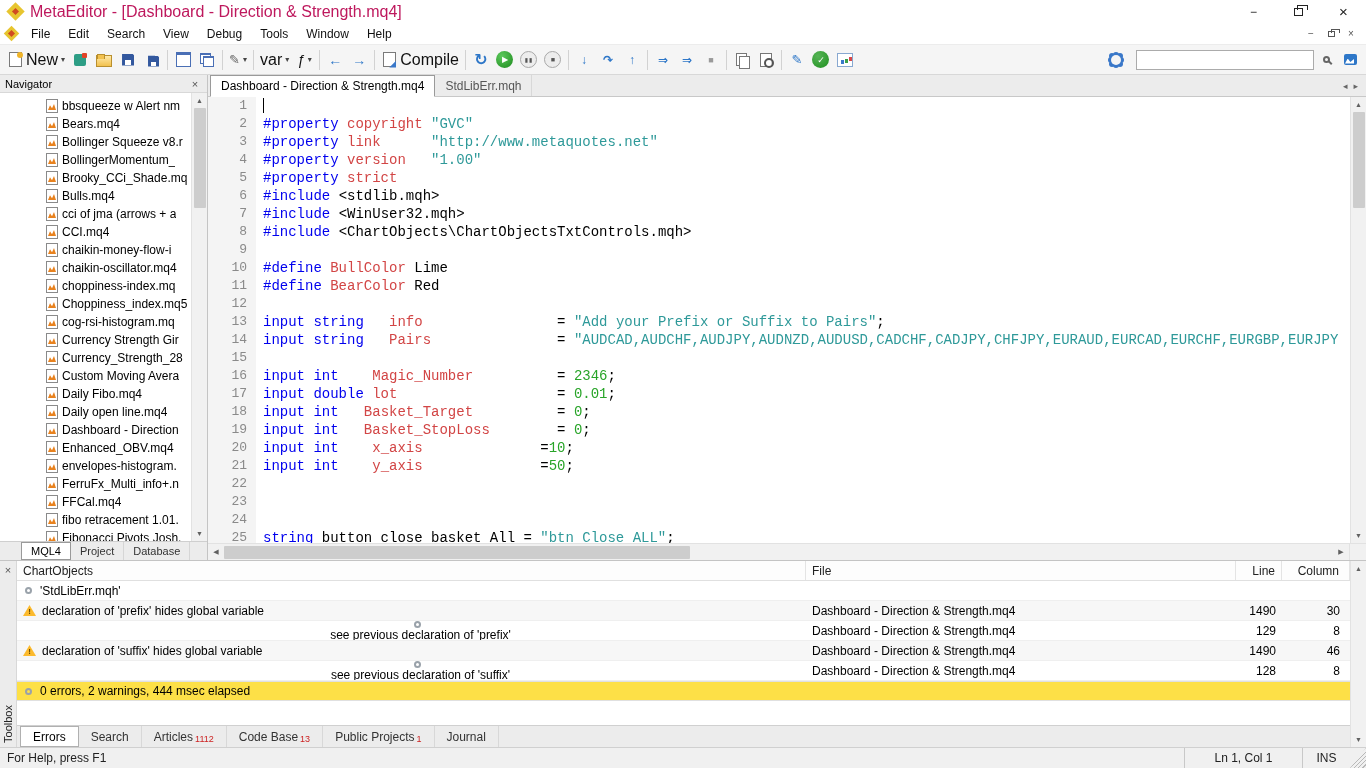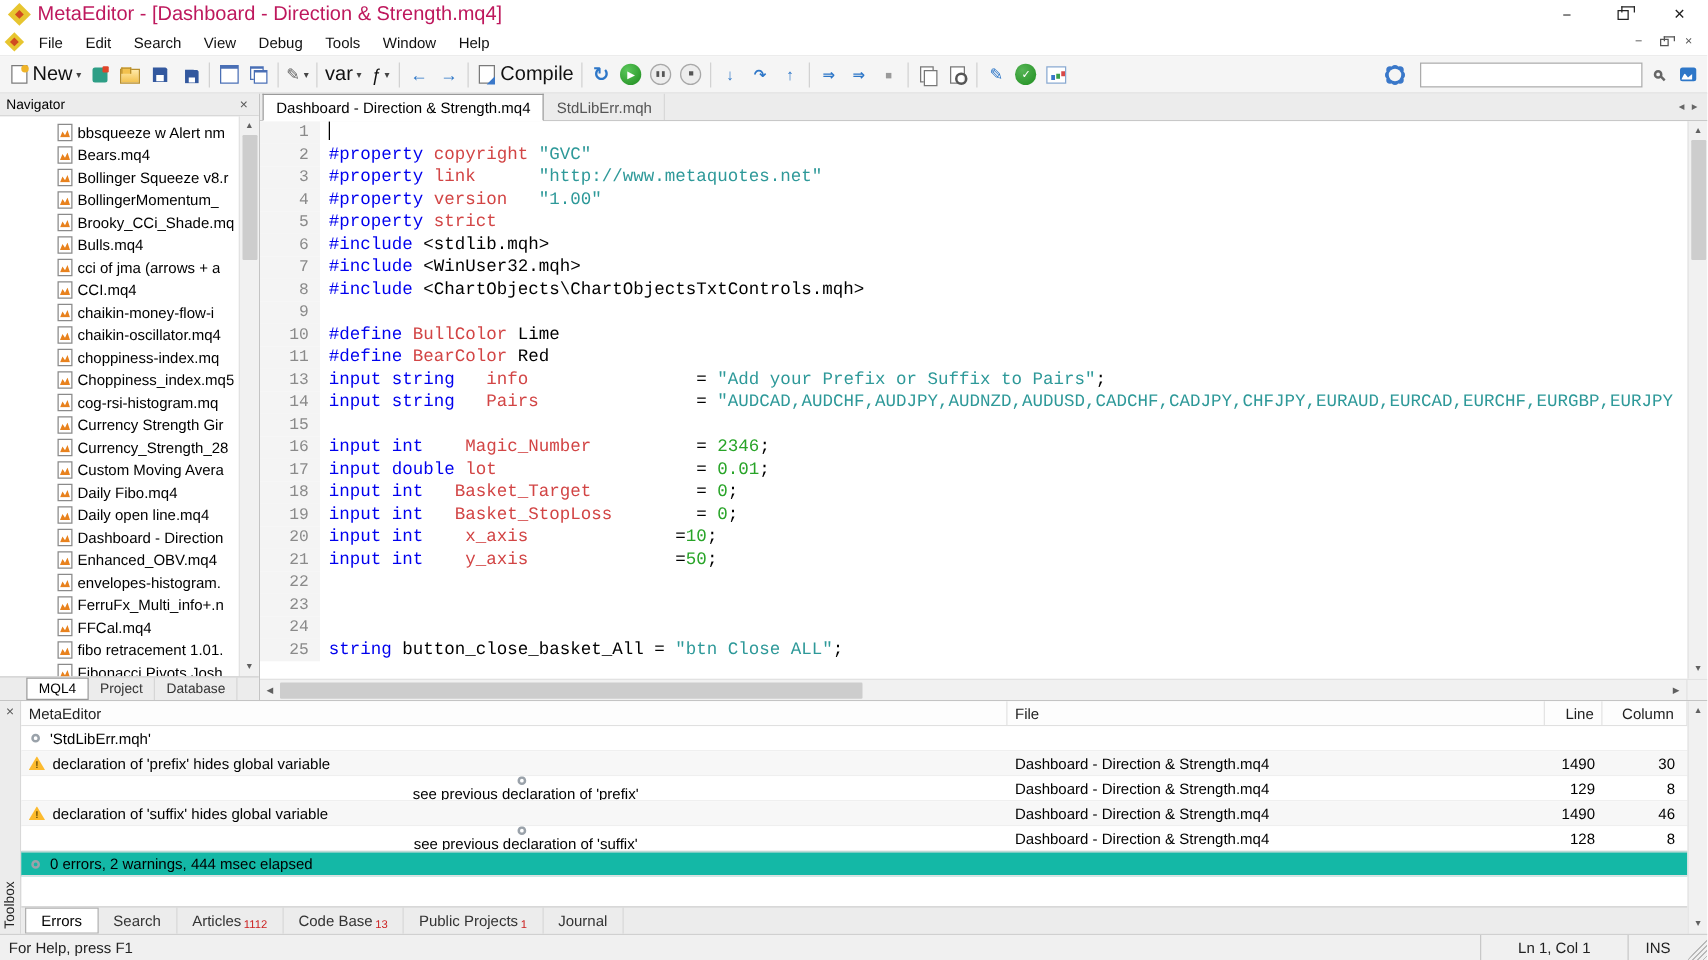--- a/index.html
+++ b/index.html
@@ -127,21 +127,21 @@
   .tb-header .tb-cell { border-right:1px solid #e4e4e4; color:#222; }
   .c-desc { flex:1; padding-left:6px; min-width:0; }
   .c-file { width:430px; flex:none; padding-left:6px; }
   .c-line { width:46px; flex:none; justify-content:flex-end; padding-right:6px; }
   .c-col  { width:68px; flex:none; justify-content:flex-end; padding-right:10px; }
   .tb-row { height:20px; display:flex; border-bottom:1px solid #efefef; background:#fff; }
   .tb-row.alt { background:#f7f7f7; }
   .tb-row .c-desc.sub { padding-left:18px;flex-direction:column; }
   .i-warn { width:13px; height:11px; clip-path:polygon(50% 0,100% 100%,0 100%); background:#fcba2d; display:flex; align-items:flex-end; justify-content:center; font-size:8px; font-weight:bold; color:#6b4c00; margin-right:6px; flex:none; }
   .i-info { width:7px; height:7px; border:2px solid #9aa2aa; border-radius:50%; margin:0 8px 0 2px; flex:none; }
-  .tb-summary { height:20px; background:#14b8a6; border-top:1px solid #e0e0e0; border-bottom:1px solid #e0e0e0; display:flex; align-items:center; padding-left:6px; flex:none; }
+  .tb-summary { height:20px; background:#fde047; border-top:1px solid #e0e0e0; border-bottom:1px solid #e0e0e0; display:flex; align-items:center; padding-left:6px; flex:none; }
   .tb-spacer { flex:1; }
   .tb-tabs { height:22px; background:#ececec; border-top:1px solid #d0d0d0; display:flex; align-items:stretch; padding-left:3px; font-size:12px; flex:none; }
   .tb-tab { padding:0 12px; display:flex; align-items:center; color:#333; border-right:1px solid #d8d8d8; }
   .tb-tab.active { background:#fff; border:1px solid #b0b0b0; color:#000; }
   .tb-badge { color:#cc2222; font-size:9px; vertical-align:sub; margin-left:2px; align-self:flex-end; padding-bottom:3px; }
   .toolbox-scroll { width:16px; flex:none; background:#f1f1f1; border-left:1px solid #e2e2e2; display:flex; flex-direction:column; }
   .toolbox-scroll .scroll-arrow { flex:none; }
 
   
   .statusbar { height:21px; background:#f0f0f0; border-top:1px solid #d0d0d0; display:flex; align-items:center; flex:none; }
@@ -481,20 +481,24 @@
             </div>
             <div class="code-line">
               <span class="ln">10</span>
               <span class="code-text"><span class="tok-k">#define </span><span class="tok-d">BullColor </span><span class="tok-p">Lime</span></span>
             </div>
             <div class="code-line">
               <span class="ln">11</span>
               <span class="code-text"><span class="tok-k">#define </span><span class="tok-d">BearColor </span><span class="tok-p">Red</span></span>
             </div>
             <div class="code-line">
+              <span class="ln">12</span>
+              <span class="code-text"></span>
+            </div>
+            <div class="code-line">
               <span class="ln">13</span>
               <span class="code-text"><span class="tok-k">input string</span><span class="tok-p">   </span><span class="tok-d">info</span><span class="tok-p">                = </span><span class="tok-s">"Add your Prefix or Suffix to Pairs"</span><span class="tok-p">;</span></span>
             </div>
             <div class="code-line">
               <span class="ln">14</span>
               <span class="code-text"><span class="tok-k">input string</span><span class="tok-p">   </span><span class="tok-d">Pairs</span><span class="tok-p">               = </span><span class="tok-s">"AUDCAD,AUDCHF,AUDJPY,AUDNZD,AUDUSD,CADCHF,CADJPY,CHFJPY,EURAUD,EURCAD,EURCHF,EURGBP,EURJPY</span></span>
             </div>
             <div class="code-line">
               <span class="ln">15</span>
               <span class="code-text"></span>
@@ -558,21 +562,21 @@
     </div>
   </div>
 
   <div class="toolbox">
     <div class="toolbox-side">
       <span class="x-btn">×</span>
       <span class="side-label">Toolbox</span>
     </div>
     <div class="toolbox-main">
       <div class="tb-header" id="tb-header">
-          <div class="tb-cell c-desc">MetaEditor</div>
+          <div class="tb-cell c-desc">ChartObjects</div>
           <div class="tb-cell c-file">File</div>
           <div class="tb-cell c-line">Line</div>
           <div class="tb-cell c-col">Column</div>
         </div>
       <div id="tb-rows">
           <div class="tb-row">
             <div class="tb-cell c-desc">
               <span class="i-info"></span>
               <span>'StdLibErr.mqh'</span>
             </div>

